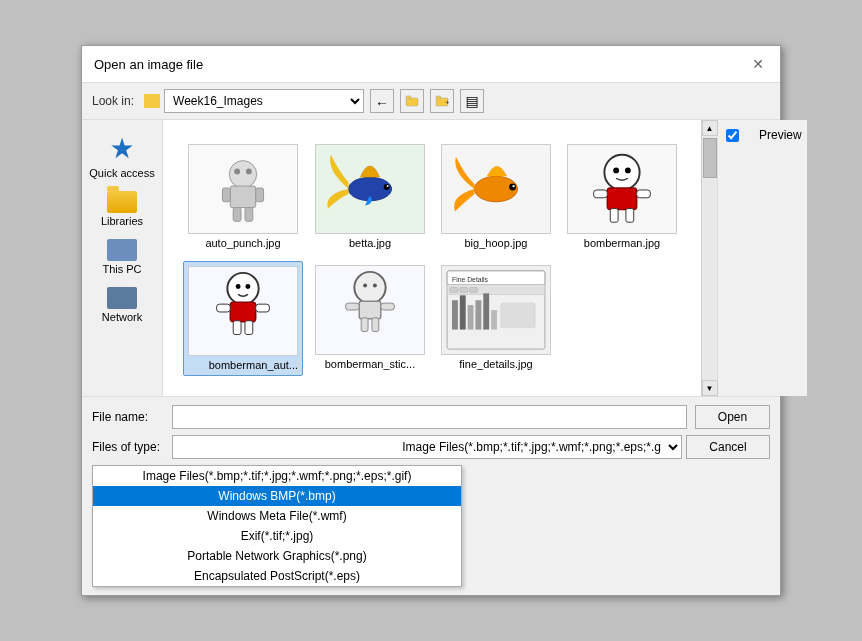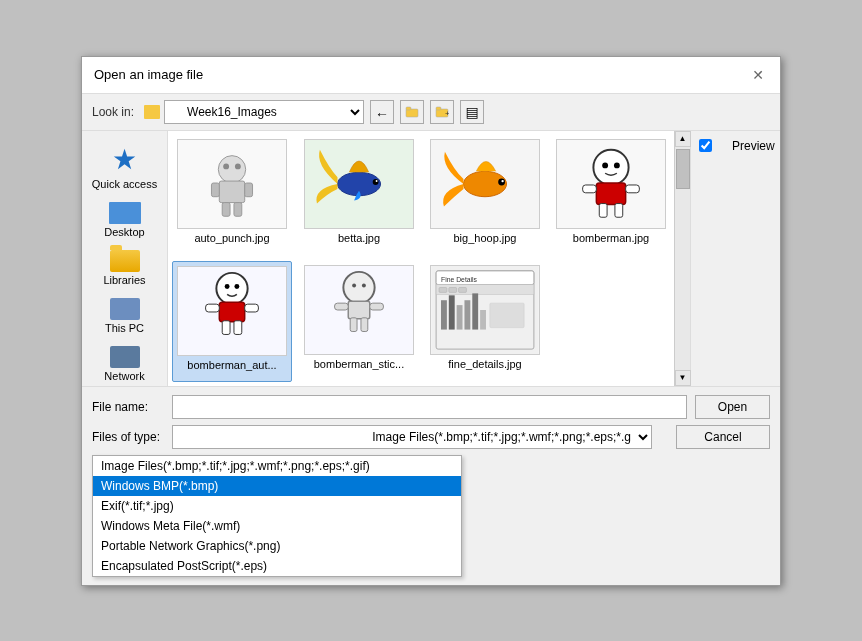--- a/index.html
+++ b/index.html
@@ -57,21 +57,21 @@
       font-size: 12px;
       color: #333;
       margin-right: 4px;
     }
     .toolbar select {
       width: 220px;
       height: 24px;
       font-size: 12px;
       background: #fff;
       border: 1px solid #aaa;
-      padding: 0 18px;
+      padding: 0 4px;
     }
     .toolbar-btn {
       width: 24px;
       height: 24px;
       background: #f0f0f0;
       border: 1px solid #aaa;
       cursor: pointer;
       display: flex;
       align-items: center;
       justify-content: center;
@@ -154,39 +154,40 @@
       display: flex;
       flex-direction: column;
     }
     .file-grid-area {
       flex: 1;
       display: flex;
       position: relative;
     }
     .file-grid {
       flex: 1;
-      padding: 4px;
+      padding: 20px;
       display: grid;
       grid-template-columns: repeat(4, 1fr);
       grid-template-rows: auto auto;
       gap: 8px;
       overflow-y: auto;
       background: #fff;
     }
     .file-item {
       display: flex;
       flex-direction: column;
       align-items: center;
       cursor: pointer;
       padding: 4px;
       border-radius: 2px;
     }
     .file-item.selected {
       background: #c5dcf5;
       border: 1px solid #5b9bd5;
+      align-items: flex-end;
     }
     .thumb {
       width: 110px;
       height: 90px;
       border: 1px solid #ccc;
       background: #fff;
       display: flex;
       align-items: center;
       justify-content: center;
       overflow: hidden;
@@ -269,27 +270,27 @@
     .btn-open {
       width: 75px;
       height: 24px;
       background: #f0f0f0;
       border: 1px solid #aaa;
       font-size: 12px;
       cursor: pointer;
       margin-left: 8px;
     }
     .btn-cancel {
-      width: 94px;
+      width: 84px;
       height: 24px;
       background: #f0f0f0;
       border: 1px solid #aaa;
       font-size: 12px;
       cursor: pointer;
-      margin-left: 24px;
+      margin-left: 4px;
     }
     .bottom-row-select {
       display: flex;
       align-items: center;
     }
     .filetype-select {
       flex: 1;
       height: 24px;
       border: 1px solid #aaa;
       background: #fff;
@@ -307,20 +308,21 @@
       border: 1px solid #aaa;
       box-shadow: 2px 2px 4px rgba(0,0,0,0.2);
       z-index: 100;
     }
     .dropdown-item {
       padding: 3px 8px;
       font-size: 12px;
       cursor: pointer;
       color: #000;
       white-space: nowrap;
+      text-align: center;
     }
     .dropdown-item.selected {
       background: #0078d7;
       color: #fff;
     }
     
     .auto-punch-thumb {
       background: #fff;
       position: relative;
     }
@@ -368,26 +370,20 @@
     </button>
     <button class="toolbar-btn">▤</button>
   </div>
 
   <div class="body" style="height:340px;">
 
     <div class="sidebar">
       <div class="sidebar-item">
         <span class="icon star-icon">★</span>
         <span class="label">Quick access</span>
-      </div>
-      <div class="sidebar-item">
-        <span class="icon">
-          <div class="desktop-icon"></div>
-        </span>
-        <span class="label">Desktop</span>
       </div>
       <div class="sidebar-item">
         <span class="icon">
           <div class="folder-icon-lib"></div>
         </span>
         <span class="label">Libraries</span>
       </div>
       <div class="sidebar-item">
         <span class="icon">
           <div class="computer-icon"></div>
@@ -581,19 +577,19 @@
       <span class="bottom-label">Files of type:</span>
       <select class="filetype-select">
         <option>Image Files(*.bmp;*.tif;*.jpg;*.wmf;*.png;*.eps;*.g</option>
       </select>
       <button class="btn-cancel">Cancel</button>
     </div>
 
     <div class="dropdown-overlay" style="position:relative;left:0;bottom:0;margin-top:0;width:370px;">
       <div class="dropdown-item">Image Files(*.bmp;*.tif;*.jpg;*.wmf;*.png;*.eps;*.gif)</div>
       <div class="dropdown-item selected">Windows BMP(*.bmp)</div>
+      <div class="dropdown-item">Windows Meta File(*.wmf)</div>
       <div class="dropdown-item">Exif(*.tif;*.jpg)</div>
-      <div class="dropdown-item">Windows Meta File(*.wmf)</div>
       <div class="dropdown-item">Portable Network Graphics(*.png)</div>
       <div class="dropdown-item">Encapsulated PostScript(*.eps)</div>
     </div>
   </div>
 </div>
 
 </body></html>

